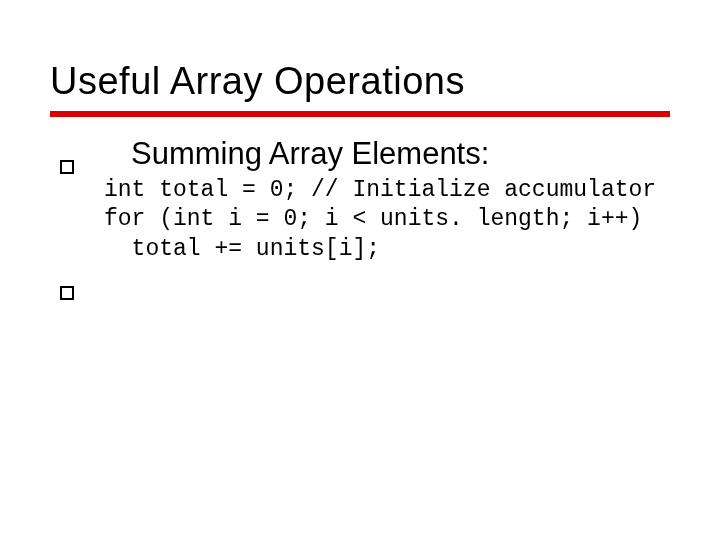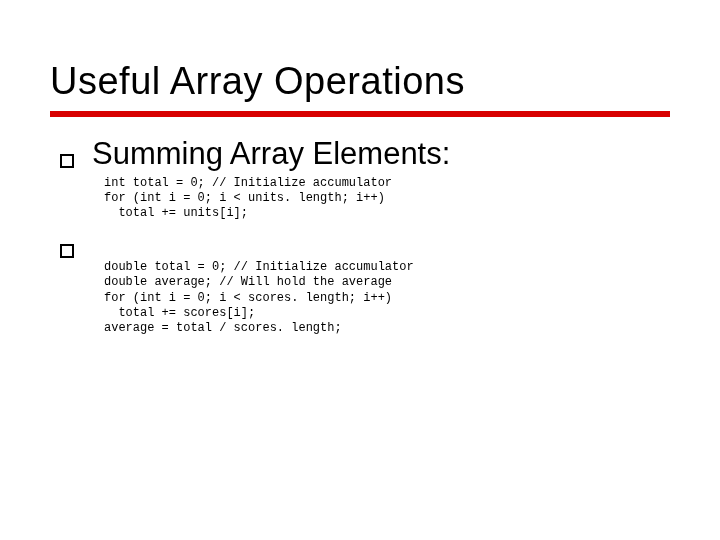--- a/index.html
+++ b/index.html
@@ -28,40 +28,41 @@
     height: 6px;
     background: #d80000;
     width: 100%;
     margin-bottom: 18px;
   }
   .content {
     padding-left: 10px;
   }
   .bullet-row {
     display: flex;
-    align-items: center;
+    align-items: flex-end;
     margin-top: 6px;
+    gap: 39px;
   }
   .bullet {
     width: 14px;
     height: 14px;
     border: 2px solid #000;
     box-sizing: border-box;
     margin-top: 14px;
     margin-right: 18px;
     flex: 0 0 auto;
   }
   .heading {
     font-size: 31px;
     line-height: 1.25;
     font-weight: 400;
   }
   .code {
     font-family: "Courier New", Courier, monospace;
-    font-size: 12px;
+    font-size: 23px;
     line-height: 1.28;
     white-space: pre;
     margin: 2px 0 8px 44px;
   }
 </style>
 </head>
 <body>
 
 <div class="slide">
   <h1 class="title">Useful Array Operations</h1>
@@ -73,20 +74,15 @@
       <span class="bullet"></span>
       <span class="heading">Summing Array Elements:</span>
     </div>
     <div class="code">int total = 0; // Initialize accumulator
 for (int i = 0; i &lt; units. length; i++)
   total += units[i];</div>
 
     <div class="bullet-row">
       <span class="bullet"></span>
     </div>
-    <div class="code">double total = 0; // Initialize accumulator
-double average; // Will hold the average
-for (int i = 0; i &lt; scores. length; i++)
-  total += scores[i];
-average = total / scores. length;</div>
 
   </div>
 </div>
 
 </body></html>

